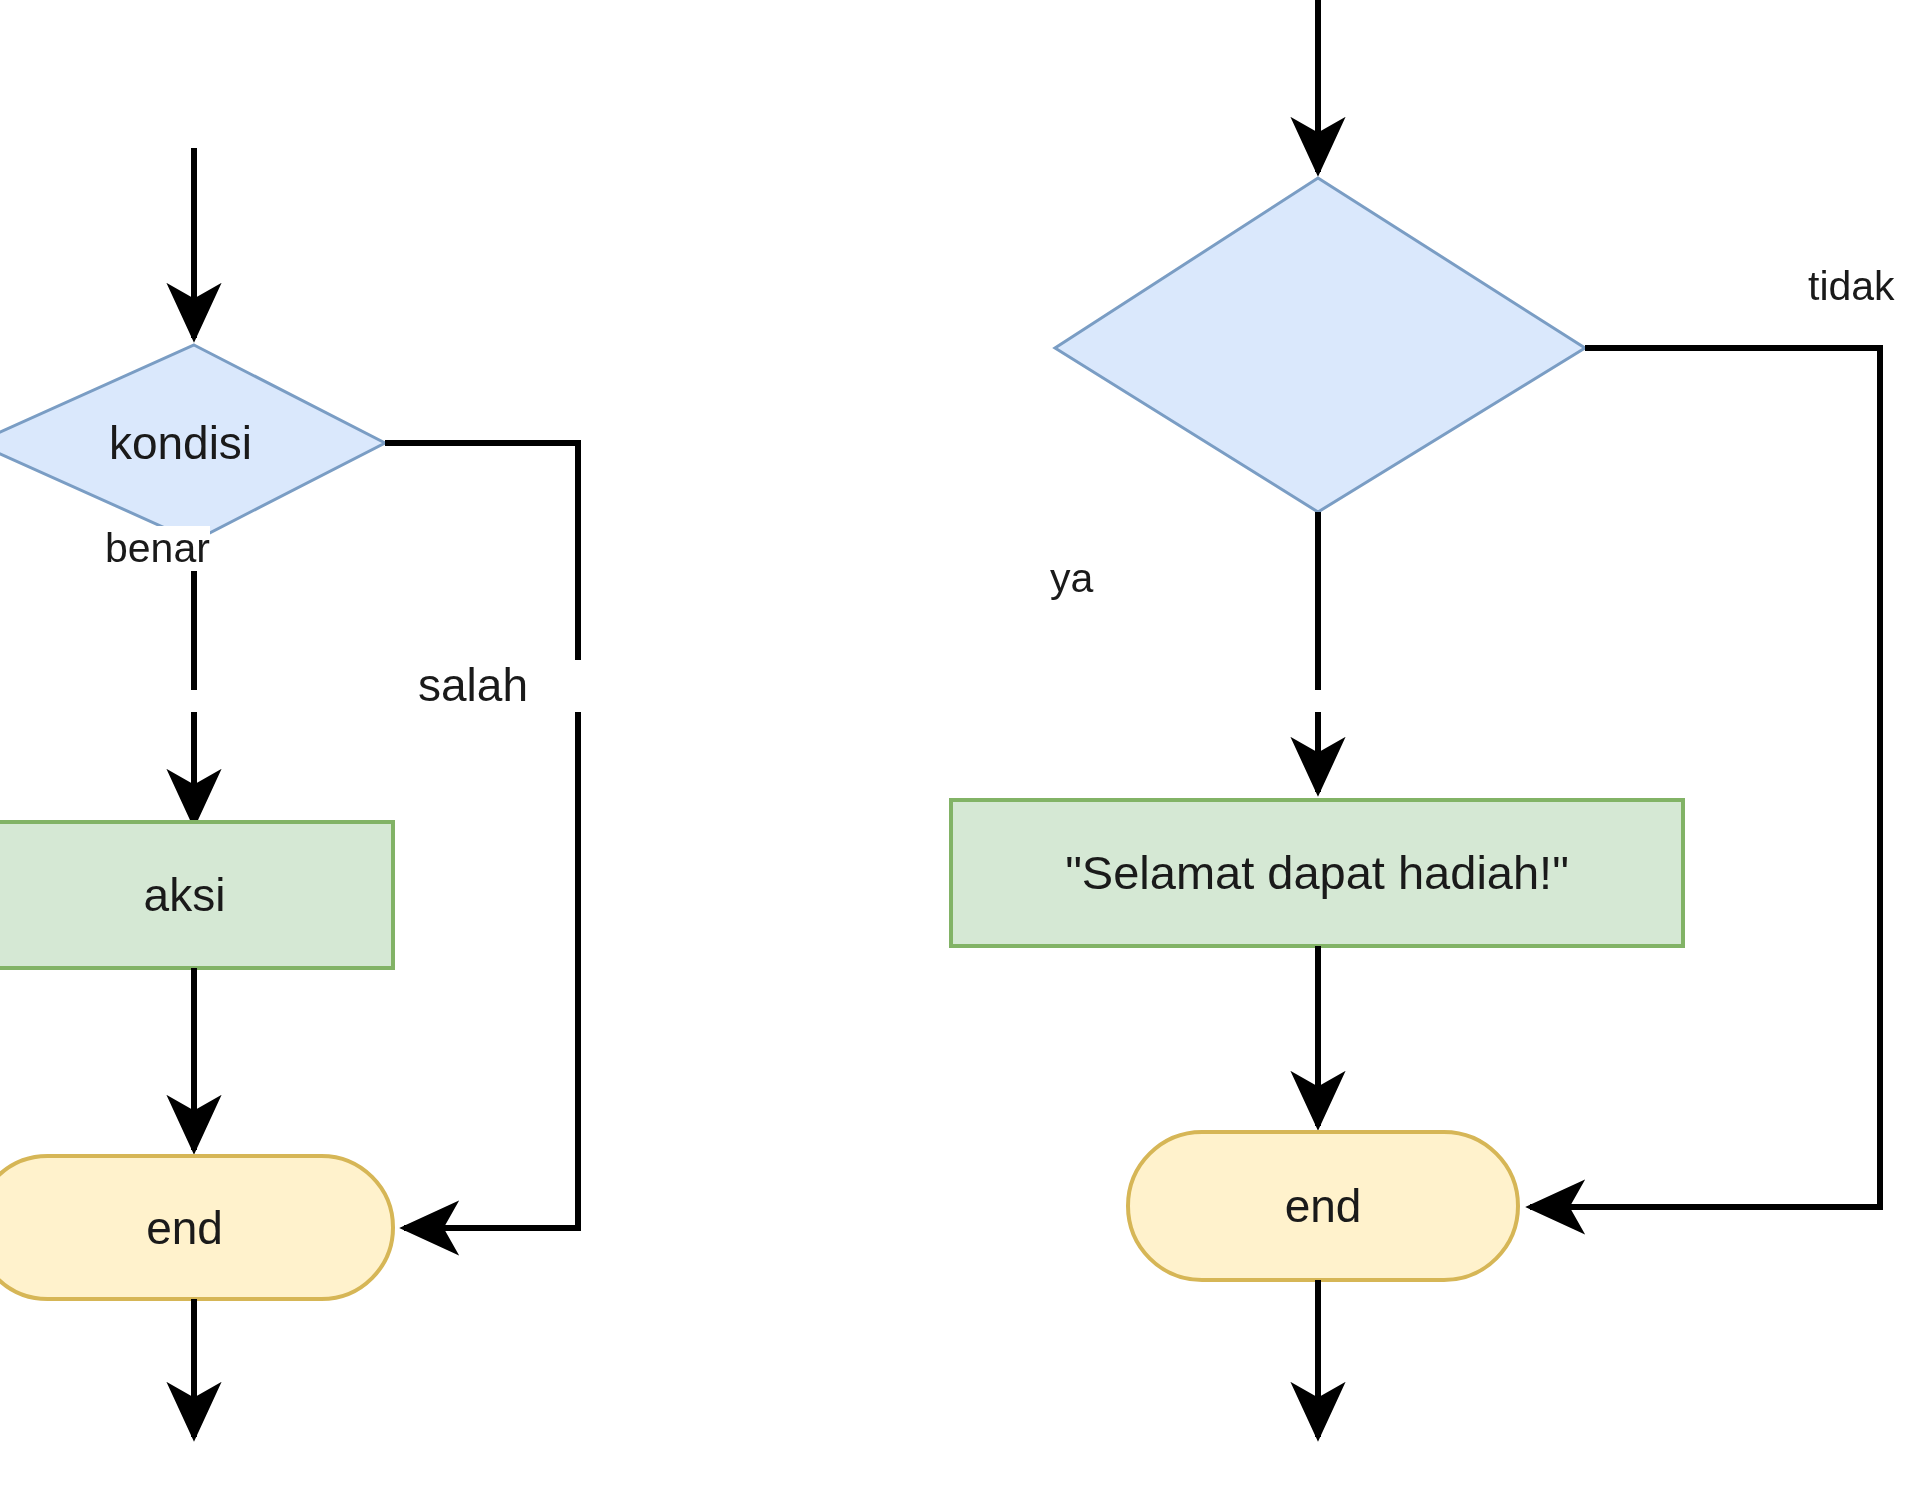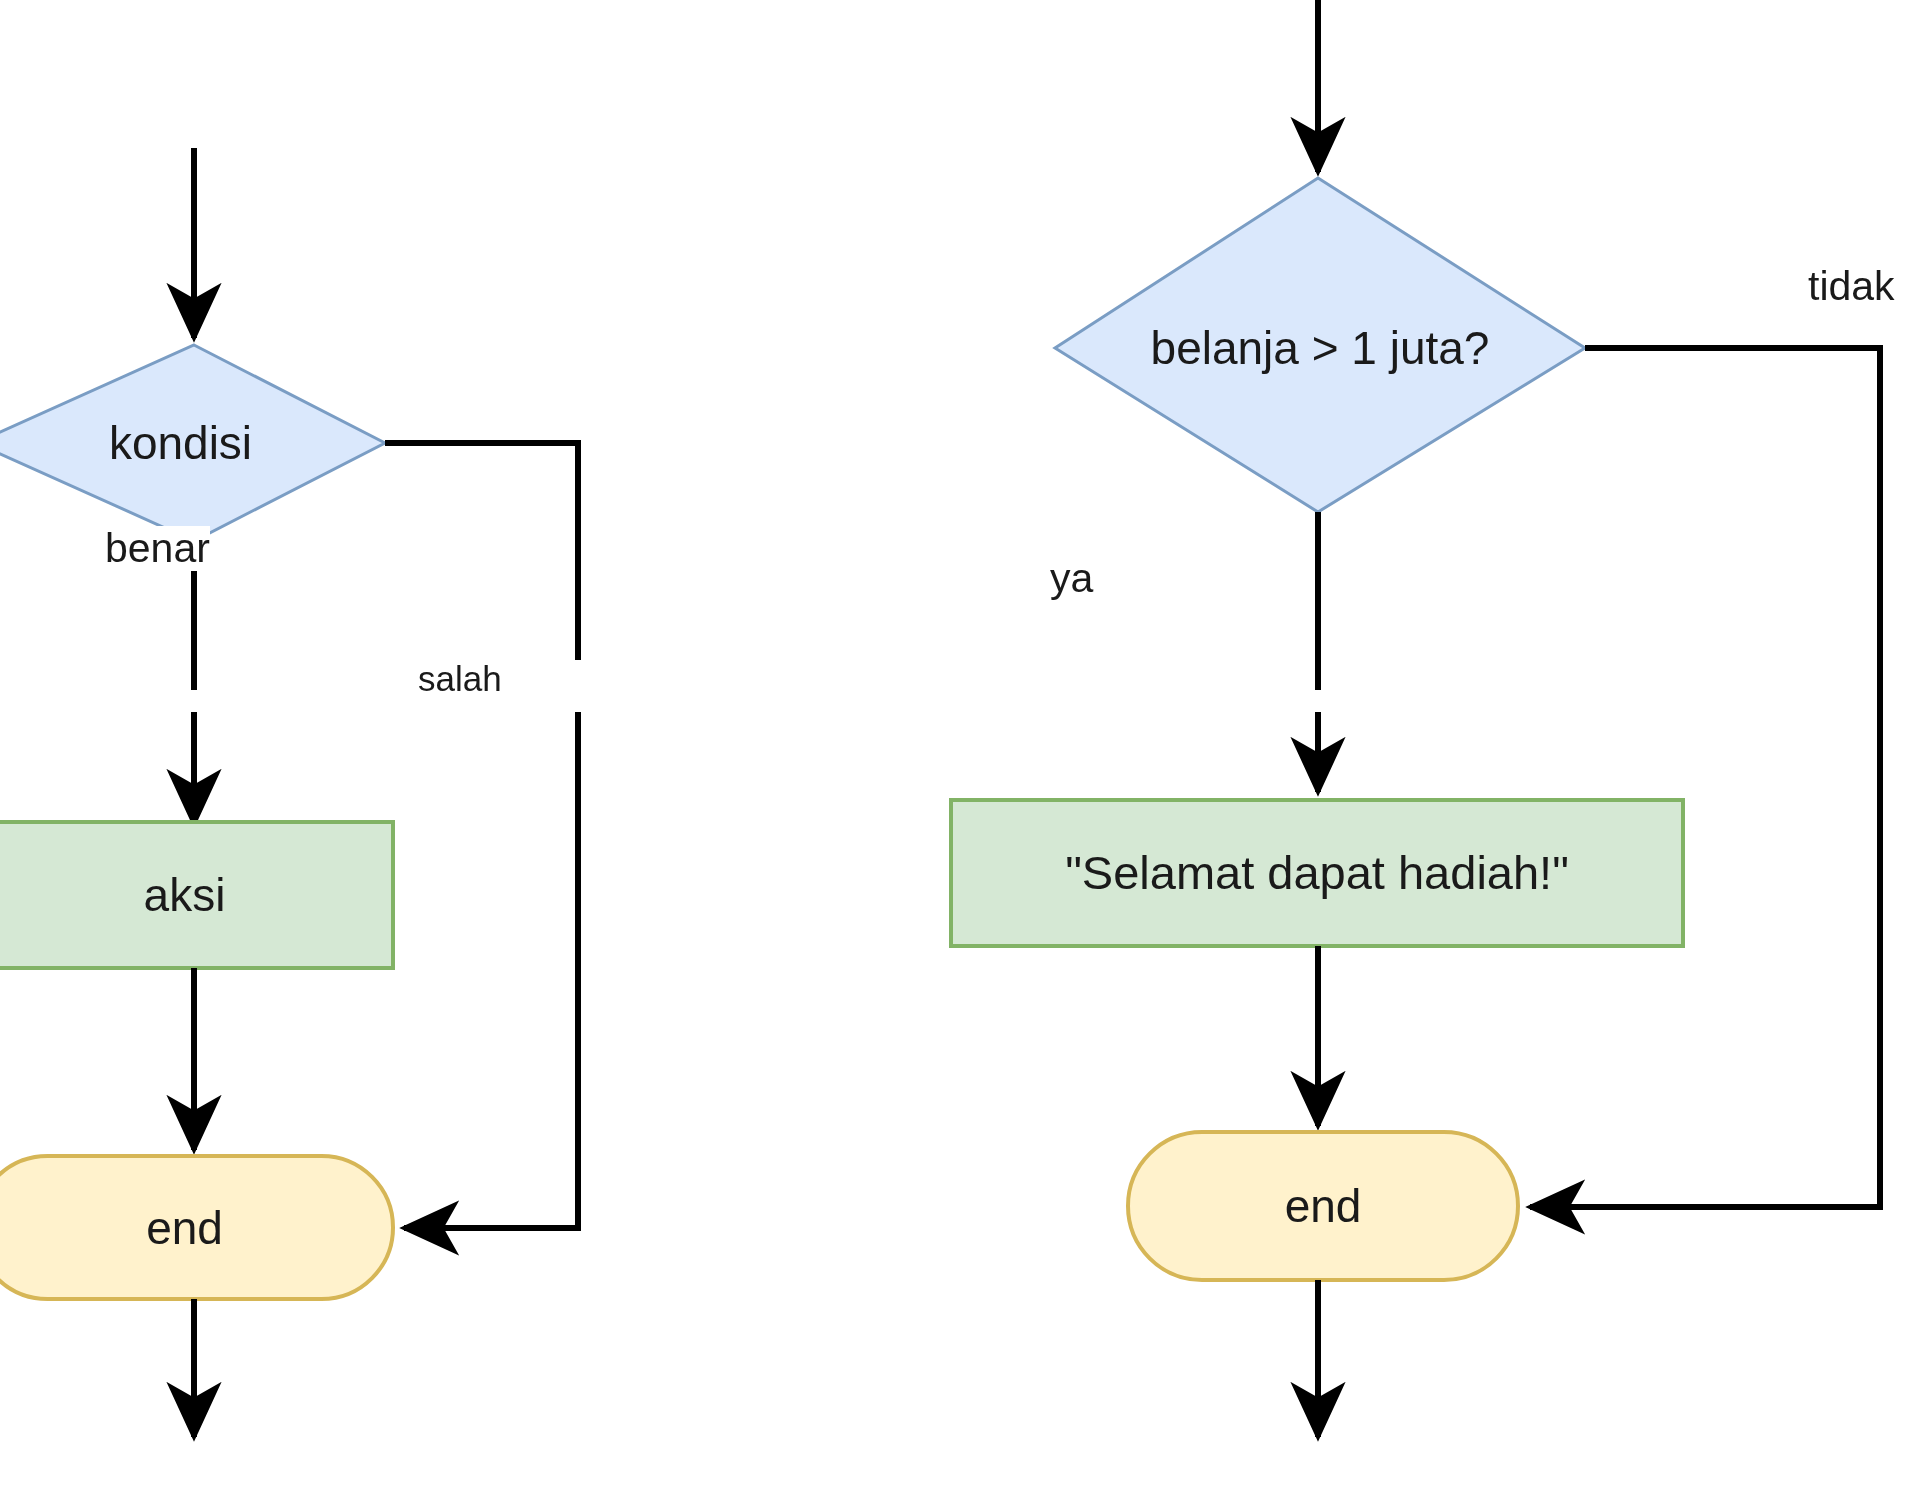--- a/index.html
+++ b/index.html
@@ -94,25 +94,24 @@
     <path d="M1585,348 L1880,348 L1880,345" fill="none" stroke="#000000" stroke-width="6"></path>
     <path d="M1880,345 L1880,1207 L1530,1207" fill="none" stroke="#000000" stroke-width="6" marker-end="url(#arrowhead)"></path>
   </svg>
 
   <div class="node-label" style="left:-24px; top:403px; width:409px; height:80px; font-size:46px;">kondisi</div>
 
   <div class="edge-label" style="left:105px; top:526px; font-size:41px;text-align:right;">benar</div>
 
   <div class="node-label" style="left:-24px; top:855px; width:417px; height:80px; font-size:46px;">aksi</div>
 
-  <div class="edge-label" style="left:418px; top:660px; font-size:35px;">salah</div>
+  <div class="edge-label" style="left:418px; top:660px; font-size:46px;">salah</div>
 
   <div class="node-label" style="left:-24px; top:1188px; width:417px; height:80px; font-size:46px;">end</div>
 
-  <div class="node-label" style="left:1055px; top:308px; width:530px; height:80px; font-size:46px;">belanja &gt; 1 juta?</div>
 
   <div class="edge-label" style="left:1050px; top:516px; font-size:41px;margin-top:40px;">ya</div>
 
   <div class="node-label" style="left:951px; top:832px; width:732px; height:80px; font-size:47px;">"Selamat dapat hadiah!"</div>
 
   <div class="edge-label" style="left:1808px; top:222px; font-size:41px;margin-top:42px;">tidak</div>
 
   <div class="node-label" style="left:1128px; top:1166px; width:390px; height:80px; font-size:46px;">end</div>
 
 </div>

